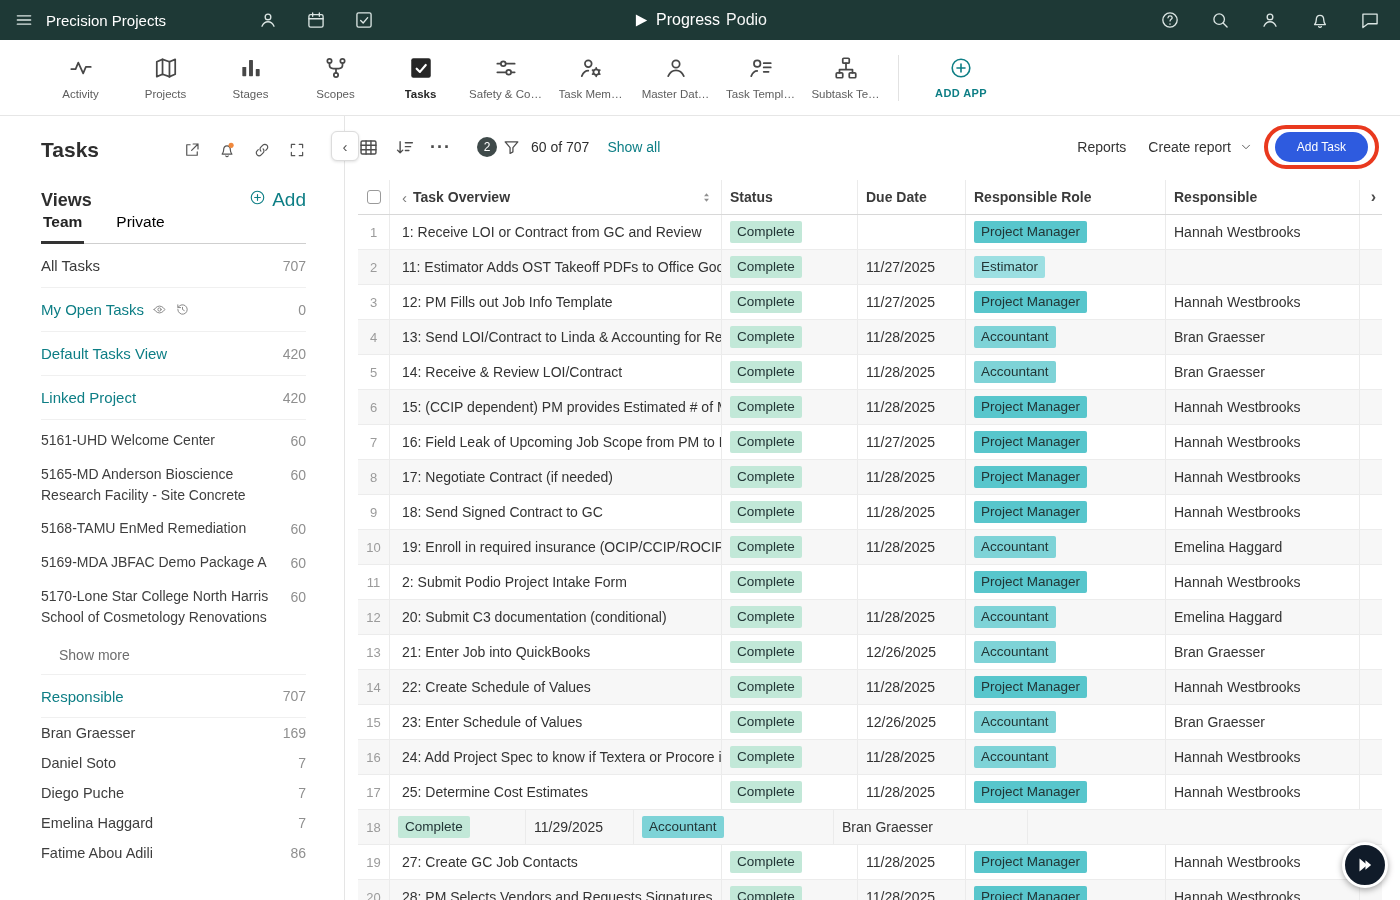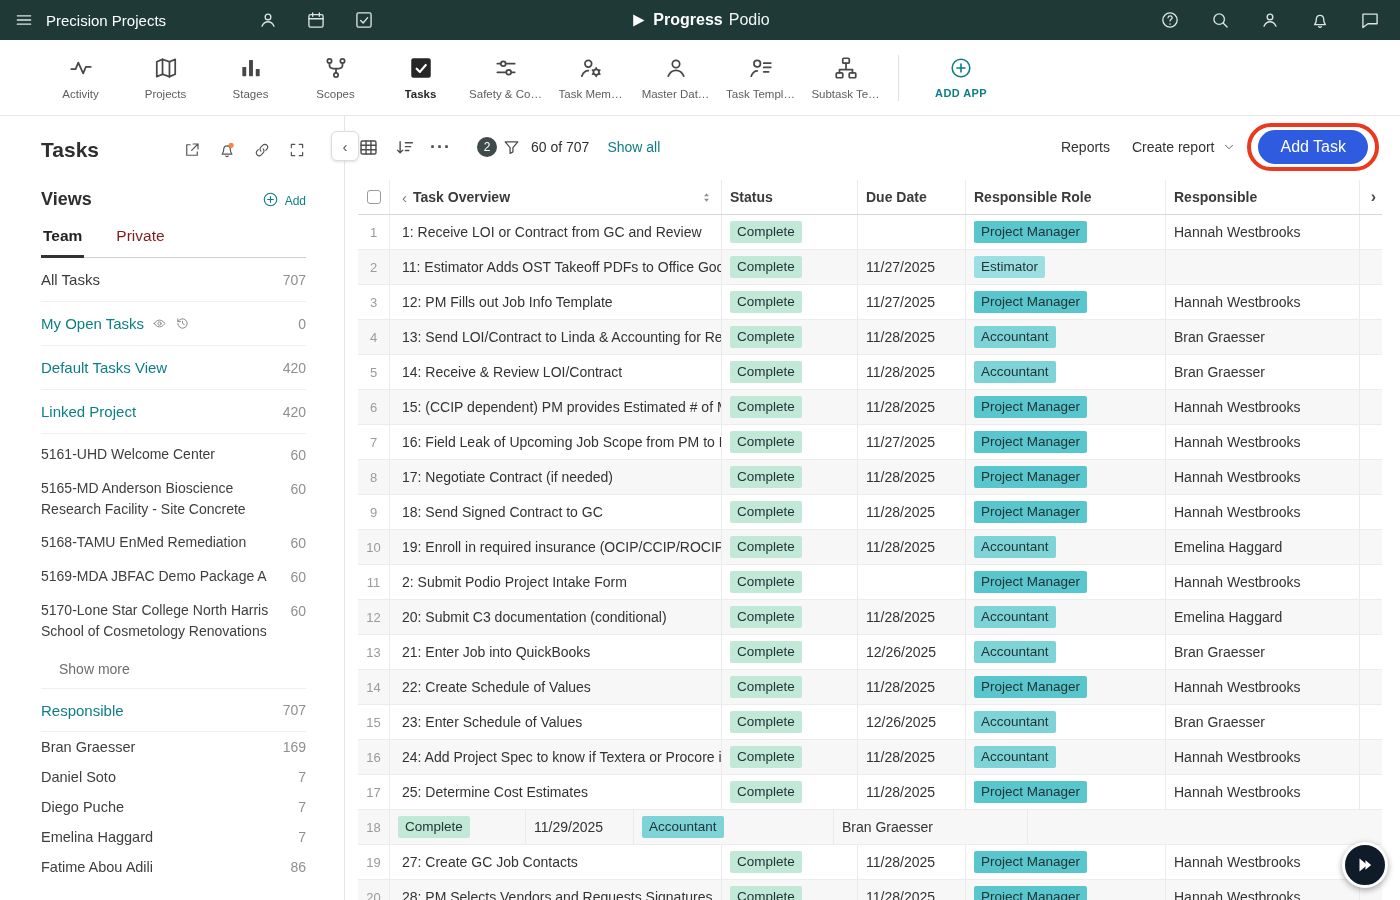--- a/index.html
+++ b/index.html
@@ -15,21 +15,21 @@
   [data-interactable="true"]{cursor:pointer;}
 
   
   .topbar { height:40px; background:#1e3936; display:flex; align-items:center;
     padding:0 20px 0 14px; position:relative; color:#e9efee; }
   .tbi { color:#dce6e4; }
   .tb-org { font-size:15px; color:#fff; margin-left:12px; white-space:nowrap; }
   .tb-group { display:flex; gap:28px; margin-left:92px; }
   .tb-logo { position:absolute; left:50%; transform:translateX(-50%); height:40px;
     display:flex; align-items:center; gap:6px; font-size:16px; color:#fff; }
-  .tb-logo b { font-weight:700; } .logo-podio { font-weight:400; opacity:.95; }
+  .tb-logo b { font-weight:400; } .logo-podio { font-weight:400; opacity:.95; }
   .tb-right { margin-left:auto; display:flex; gap:30px; }
 
   
   .appnav { height:76px; border-bottom:1px solid #e6e6e6; display:flex; align-items:center;
     padding-left:38px; background:#fff; }
   .nav-items { display:flex; }
   .nav-item { width:85px; display:flex; flex-direction:column; align-items:center; gap:7px;
     color:#5d5d5d; }
   .nav-icon { color:#474747; }
   .nav-label { font-size:11.5px; white-space:nowrap; max-width:80px; overflow:hidden; }
@@ -44,24 +44,24 @@
   .content { display:flex; height:784px; position:relative; }
 
   
   .sidebar { width:345px; min-width:345px; border-right:1px solid #e5e5e5;
     padding:22px 38px 0 41px; overflow:hidden; background:#fff; }
   .sb-head { display:flex; align-items:center; }
   .sb-title { font-size:21px; font-weight:700; color:#2e2e2e; }
   .sb-head-icons { margin-left:auto; display:flex; gap:17px; color:#555; }
   .views-row { margin-top:27px; display:flex; align-items:center; }
   .views-h { font-size:18px; font-weight:700; color:#2e2e2e; }
-  .add-view { margin-left:auto; color:#0d7e85; font-size:12px; display:flex;
-    align-items:flex-end; gap:6px; }
-  .sb-tabs { margin-top:17px; display:flex; gap:30px; border-bottom:1px solid #cfcfcf; }
-  .sb-tab { padding:0 2px 12px; font-size:15.5px; color:#7f1d1d; position:relative; }
+  .add-view { margin-left:auto; color:#0d7e85; font-size:19px; display:flex;
+    align-items:flex-start; gap:6px; }
+  .sb-tabs { margin-top:2px; display:flex; gap:30px; border-bottom:1px solid #cfcfcf; }
+  .sb-tab { padding:0 2px 12px; font-size:15.5px; color:#000000; position:relative; }
   .sb-tab.active { color:#222; font-weight:700; }
   .sb-tab.active::after { content:''; position:absolute; left:0; right:0; bottom:-1px;
     height:3px; background:#333; }
   .view-row { display:flex; align-items:center; height:44px; border-bottom:1px solid #f0f0f0;
     font-size:15px; }
   .view-row.dark { color:#3a3a3a; }
   .view-row.teal { color:#0d7e85; }
   .sb-count { margin-left:auto; color:#8f8f8f; font-size:14px; font-weight:normal; }
   .mini { color:#8a8a8a; margin-left:8px; }
   .projects { padding-top:4px; }
@@ -84,21 +84,21 @@
   .more-dots { font-size:18px; font-weight:bold; letter-spacing:1px; color:#4c4c4c; margin-right:6px; }
   .badge-2 { width:20px; height:20px; border-radius:50%; background:#3f4a4a; color:#fff;
     font-size:12px; display:flex; align-items:center; justify-content:center; margin:0 5px 0 20px; }
   .funnel { margin-right:10px; }
   .summary { font-size:14px; color:#2e2e2e; margin-right:18px; white-space:nowrap; }
   .show-all { color:#0d7e85; font-size:14px; }
   .toolbar-right { margin-left:auto; display:flex; align-items:center; gap:22px;justify-content:flex-end; }
   .reports { font-size:14px; color:#333; }
   .create-report { font-size:14px; color:#333; display:flex; align-items:center; gap:8px; }
   .chevdn { color:#555; }
-  .add-task { background:#2e5bdf; color:#fff; font-size:16px; font-family:inherit;
+  .add-task { background:#2e5bdf; color:#fff; font-size:12px; font-family:inherit;
     padding:8px 22px; border:none; border-radius:17px; position:relative; margin-right:14px; }
   .annotation { position:absolute; left:-11px; right:-11px; top:-7px; bottom:-7px;
     border:4px solid #e9391e; border-radius:28px; pointer-events:none; }
 
   
   .table { margin-top:16px; }
   .thead, .trow { display:flex; align-items:stretch; }
   .thead { height:35px; border-bottom:1px solid #d8d8d8; font-weight:700; font-size:14px;
     color:#3a3a3a; position:relative; }
   .trow { height:35px; border-bottom:1px solid #ececec; font-size:14px; color:#333; background:#fff; }

